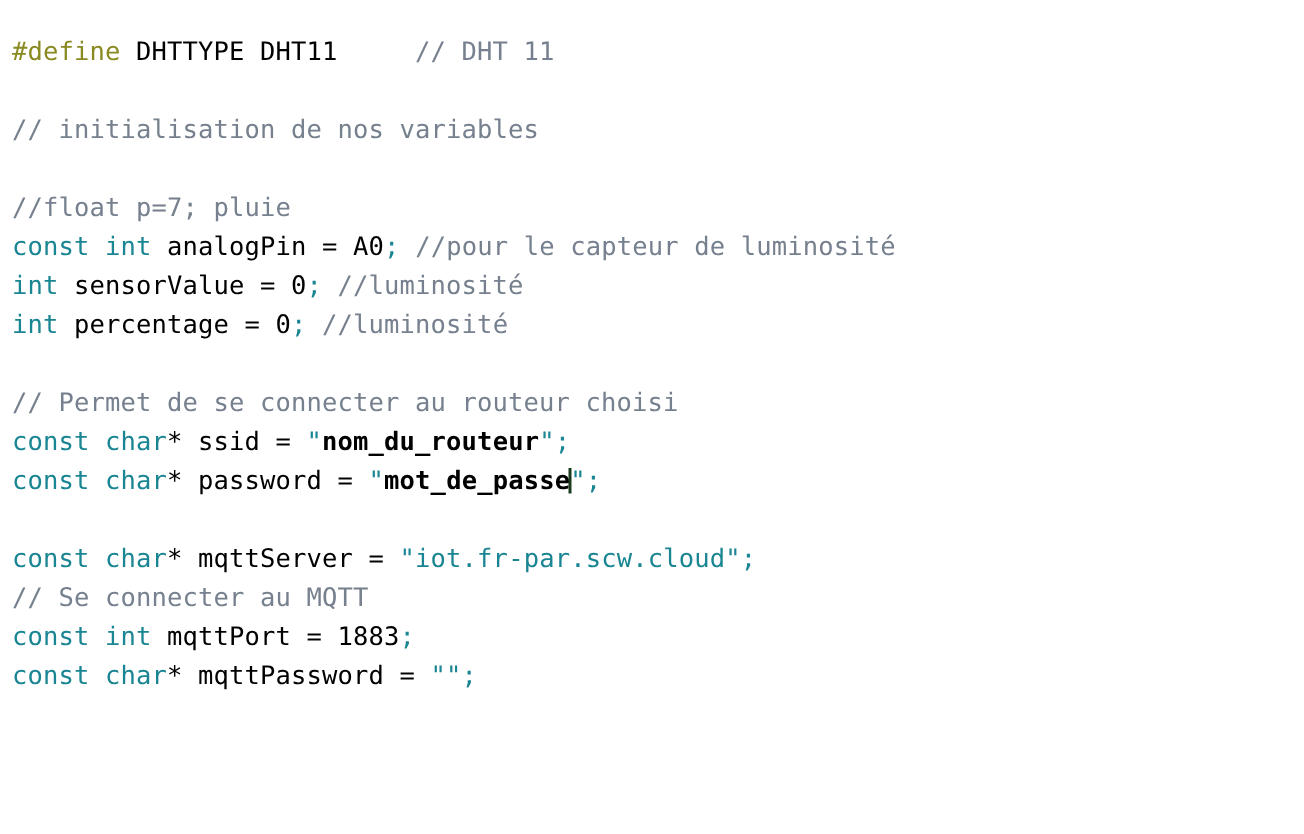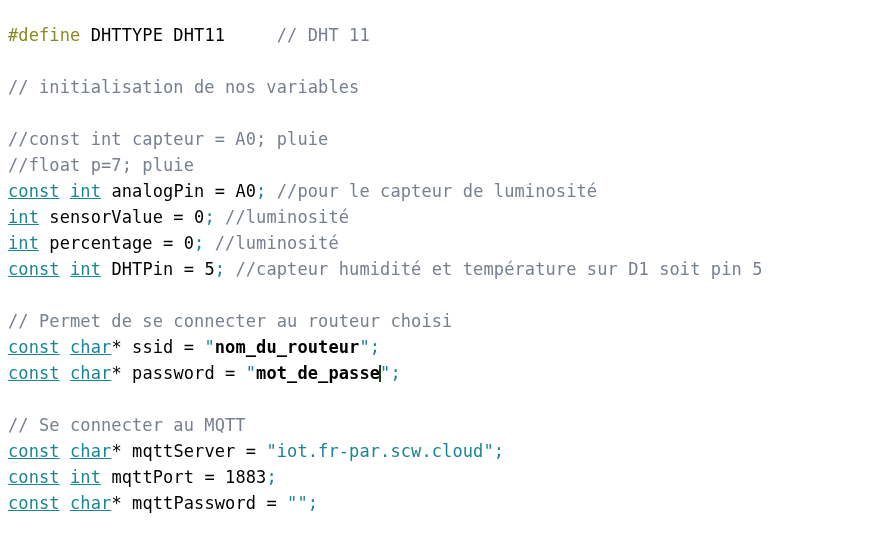--- a/index.html
+++ b/index.html
@@ -36,21 +36,21 @@
     letter-spacing: 0.1px;
     color: #000000;
   }
 
   .code-line.blank {
     height: 26px;
   }
 
   
   .tok-directive { color: #8a8a22; }
-  .tok-keyword   { color: #1a8593; text-decoration: underline; }
+  .tok-keyword   { color: #1a8593; }
   .tok-comment   { color: #76808e; }
   .tok-plain     { color: #000000; }
   .tok-punct     { color: #1a8593; }
   .tok-string    { color: #1a8593; }
   .tok-strplain  { color: #000000; font-weight: bold; }
 
   .caret {
     display: inline-block;
     width: 2px;
     height: 17px;
@@ -61,29 +61,27 @@
 </style>
 </head>
 <body>
 
 <div id="code-editor">
   <div class="code-area">
       <div class="code-line"><span class="tok-directive">#define</span><span class="tok-plain"> DHTTYPE DHT11     </span><span class="tok-comment">// DHT 11</span></div>
       <div class="code-line blank">&nbsp;</div>
       <div class="code-line"><span class="tok-comment">// initialisation de nos variables</span></div>
       <div class="code-line blank">&nbsp;</div>
-      <div class="code-line"><span class="tok-comment">//const int capteur = A0; pluie</span></div>
       <div class="code-line"><span class="tok-comment">//float p=7; pluie</span></div>
       <div class="code-line"><span class="tok-keyword">const</span><span class="tok-plain"> </span><span class="tok-keyword">int</span><span class="tok-plain"> analogPin = A0</span><span class="tok-punct">;</span><span class="tok-plain"> </span><span class="tok-comment">//pour le capteur de luminosité</span></div>
       <div class="code-line"><span class="tok-keyword">int</span><span class="tok-plain"> sensorValue = 0</span><span class="tok-punct">;</span><span class="tok-plain"> </span><span class="tok-comment">//luminosité</span></div>
       <div class="code-line"><span class="tok-keyword">int</span><span class="tok-plain"> percentage = 0</span><span class="tok-punct">;</span><span class="tok-plain"> </span><span class="tok-comment">//luminosité</span></div>
-      <div class="code-line"><span class="tok-keyword">const</span><span class="tok-plain"> </span><span class="tok-keyword">int</span><span class="tok-plain"> DHTPin = 5</span><span class="tok-punct">;</span><span class="tok-plain"> </span><span class="tok-comment">//capteur humidité et température sur D1 soit pin 5</span></div>
       <div class="code-line blank">&nbsp;</div>
       <div class="code-line"><span class="tok-comment">// Permet de se connecter au routeur choisi</span></div>
       <div class="code-line"><span class="tok-keyword">const</span><span class="tok-plain"> </span><span class="tok-keyword">char</span><span class="tok-plain">* ssid = </span><span class="tok-punct">"</span><span class="tok-strplain">nom_du_routeur</span><span class="tok-punct">";</span></div>
       <div class="code-line"><span class="tok-keyword">const</span><span class="tok-plain"> </span><span class="tok-keyword">char</span><span class="tok-plain">* password = </span><span class="tok-punct">"</span><span class="tok-strplain">mot_de_passe</span><span class="caret"></span><span class="tok-punct">";</span></div>
       <div class="code-line blank">&nbsp;</div>
+      <div class="code-line"><span class="tok-keyword">const</span><span class="tok-plain"> </span><span class="tok-keyword">char</span><span class="tok-plain">* mqttServer = </span><span class="tok-string">"iot.fr-par.scw.cloud";</span></div>
       <div class="code-line"><span class="tok-comment">// Se connecter au MQTT</span></div>
-      <div class="code-line"><span class="tok-keyword">const</span><span class="tok-plain"> </span><span class="tok-keyword">char</span><span class="tok-plain">* mqttServer = </span><span class="tok-string">"iot.fr-par.scw.cloud";</span></div>
       <div class="code-line"><span class="tok-keyword">const</span><span class="tok-plain"> </span><span class="tok-keyword">int</span><span class="tok-plain"> mqttPort = 1883</span><span class="tok-punct">;</span></div>
       <div class="code-line"><span class="tok-keyword">const</span><span class="tok-plain"> </span><span class="tok-keyword">char</span><span class="tok-plain">* mqttPassword = </span><span class="tok-punct">"";</span></div>
     </div>
 </div>
 
 </body></html>

